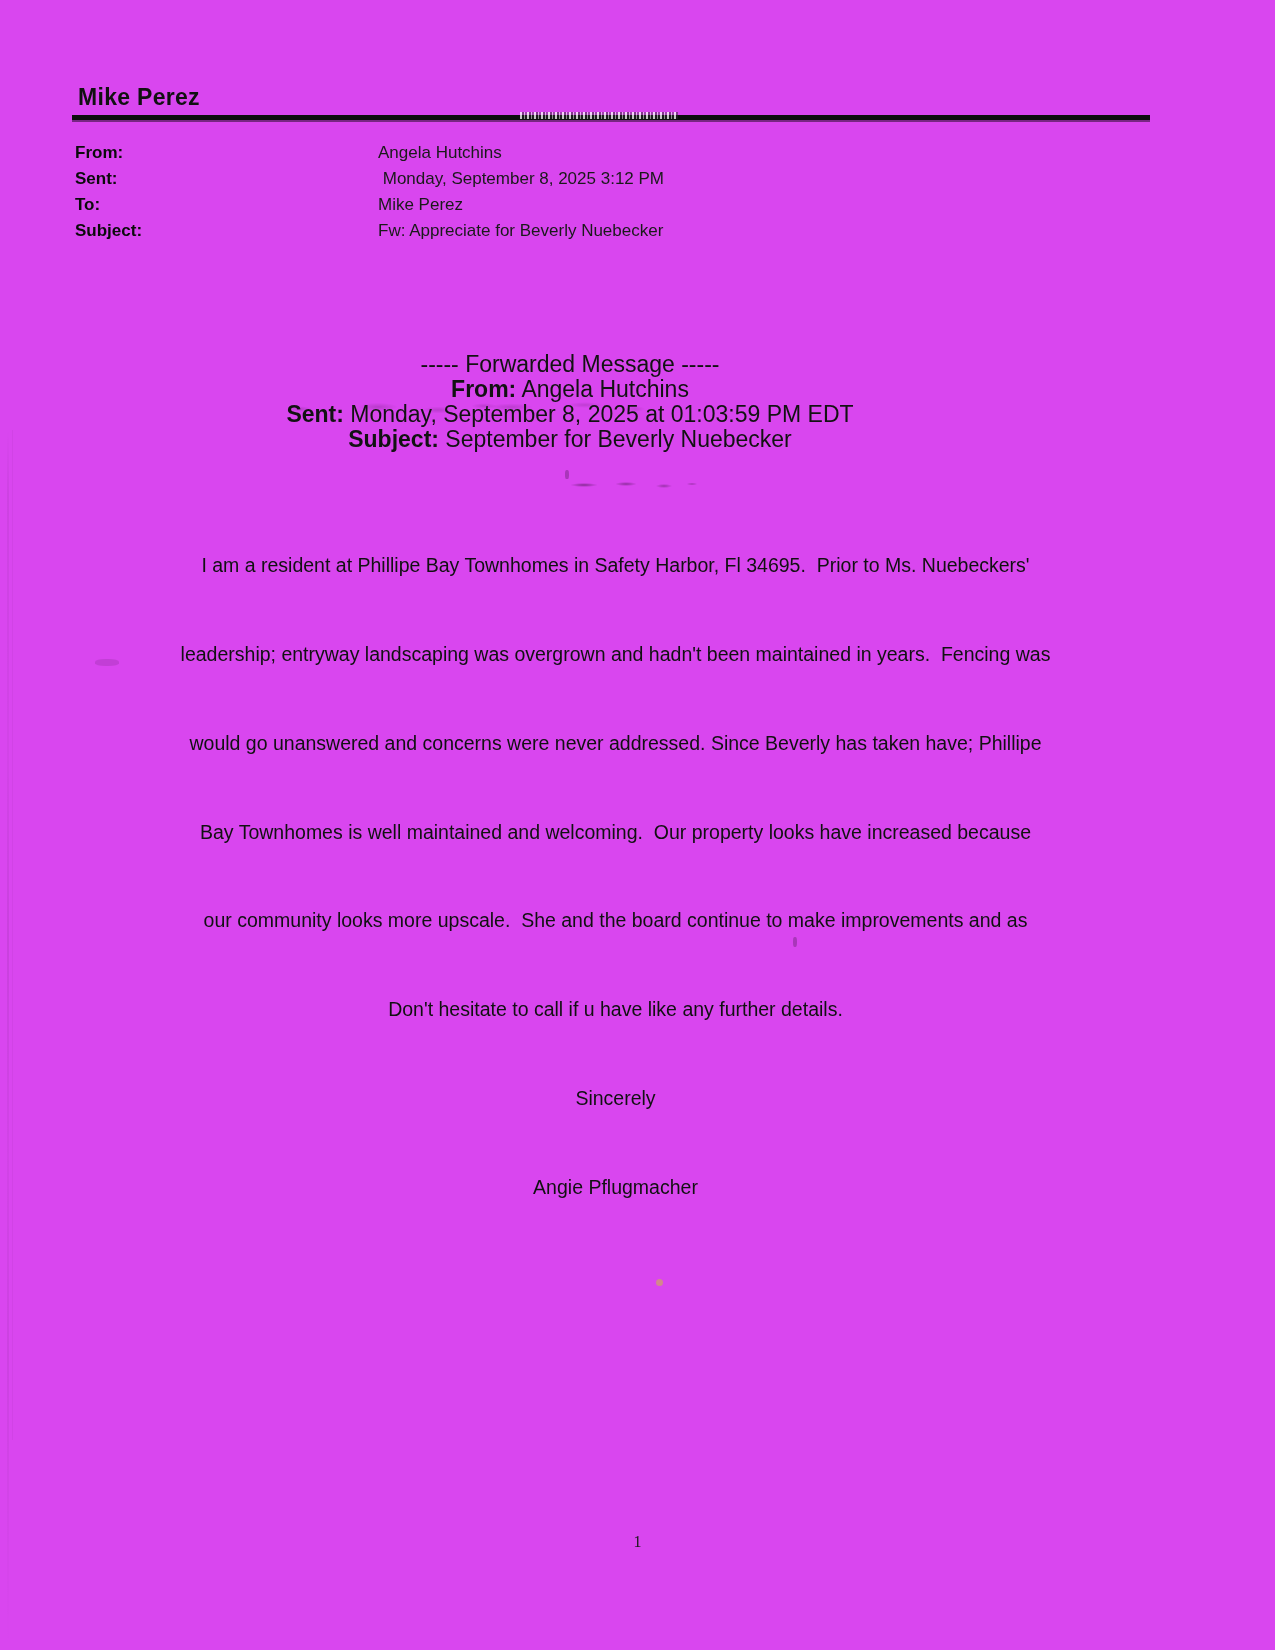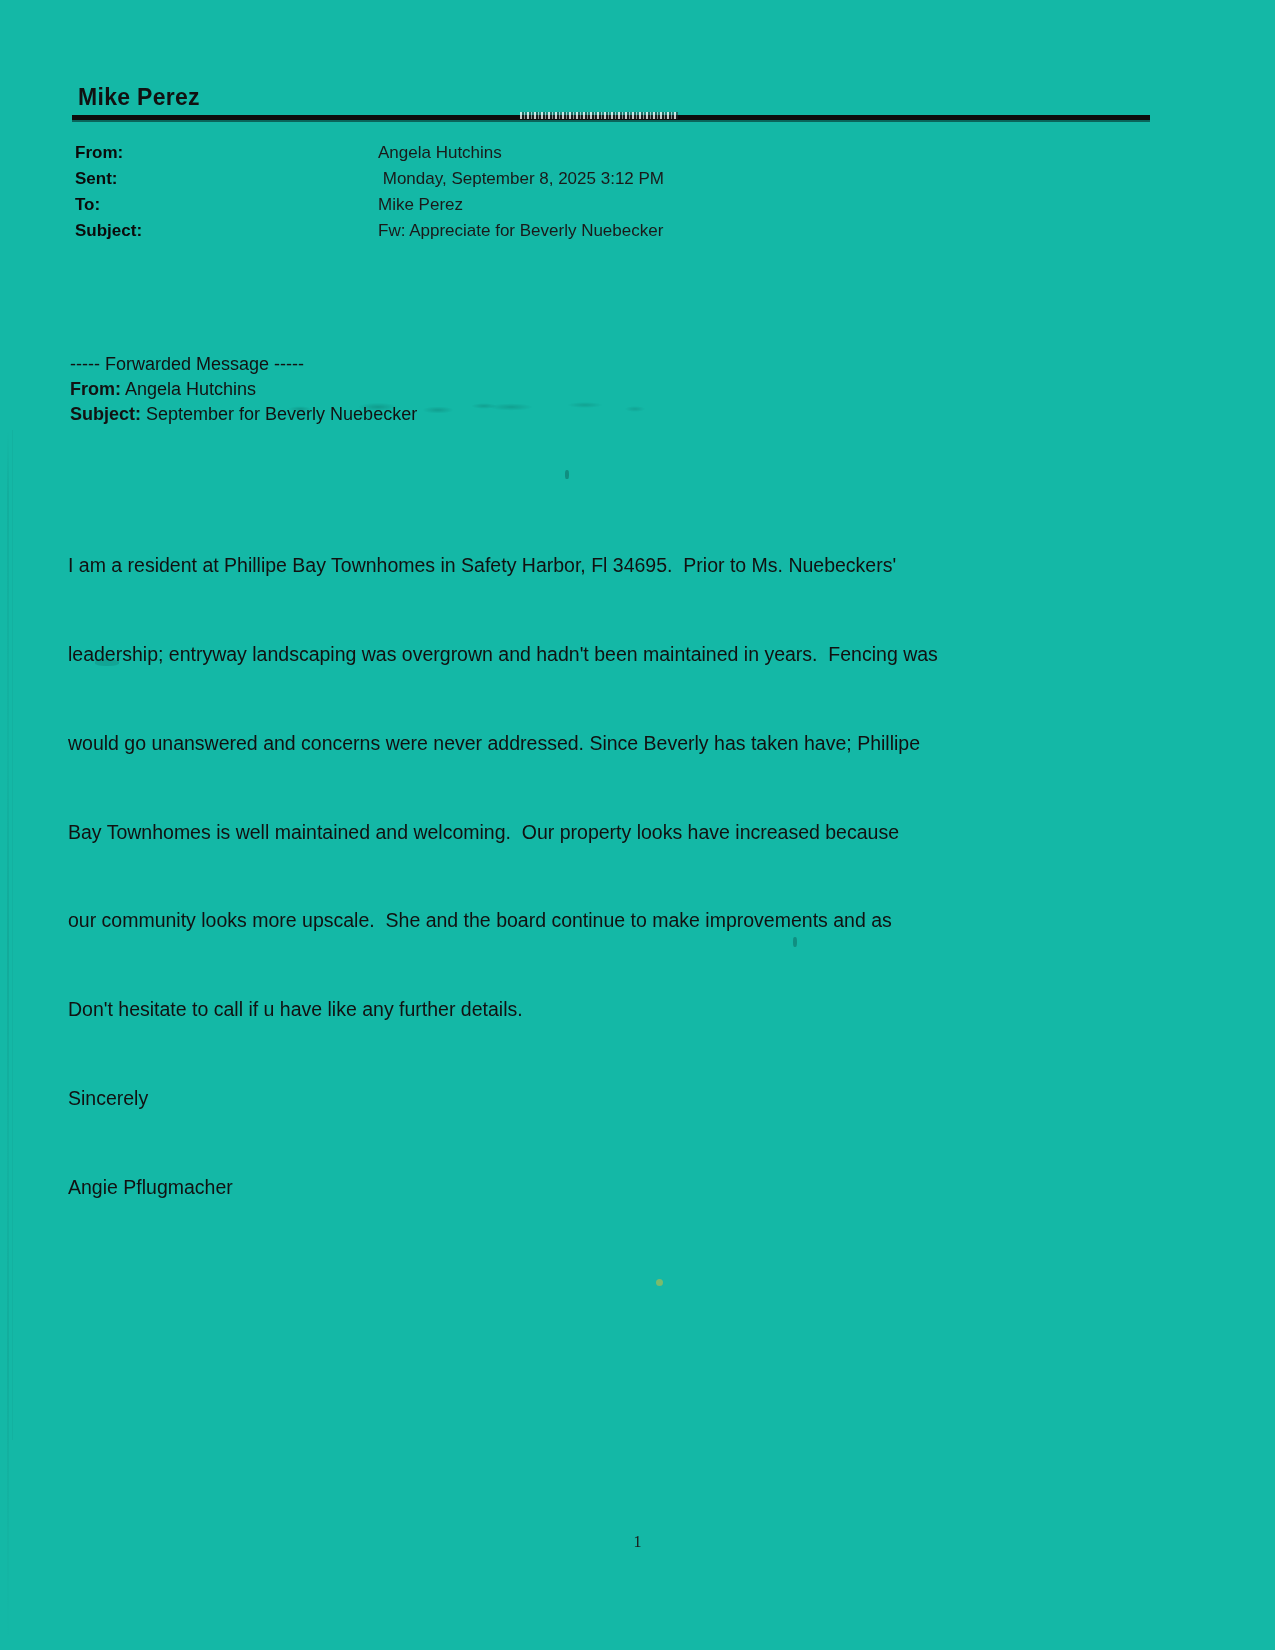--- a/index.html
+++ b/index.html
@@ -15,21 +15,21 @@
     position: relative;
     font-family: "Liberation Sans", sans-serif;
     color: #000000;
     overflow: hidden;
   }
 
   
   .page {
     position: absolute;
     inset: 0;
-    background: #14b8a6;
+    background: #d946ef;
   }
 
   
   .scan-streak-a {
     position: absolute;
     left: 7px; top: 0; width: 2px; height: 1650px;
     background: linear-gradient(to bottom,
       rgba(0,0,0,0.00) 0%,
       rgba(0,0,0,0.00) 26%,
       rgba(0,0,0,0.055) 30%,
@@ -117,23 +117,24 @@
     color: #1a1a1a;
     white-space: pre;
   }
 
   
   .fwd-block {
     position: absolute;
     left: 70px;
     top: 352px;
     width: 1000px;
-    font-size: 18px;
+    font-size: 23px;
     line-height: 25px;
     color: #121212;
+    text-align: center;
   }
   .fwd-line { white-space: pre; position: relative; }
   .fwd-line b { font-weight: bold; }
 
   
   .ghost {
     position: absolute;
     pointer-events: none;
     opacity: 0.5;
     background-repeat: no-repeat;
@@ -188,21 +189,21 @@
   .letter-body {
     position: absolute;
     left: 68px;
     top: 492px;
     width: 1095px;
     font-size: 19.5px;
     line-height: 29.6px;
     color: #111111;
     white-space: pre-wrap;
   }
-  .letter-body .ln { white-space: pre; display: block; }
+  .letter-body .ln { white-space: pre; display: block; text-align: center; }
 
   
   .page-number {
     position: absolute;
     left: 0;
     top: 1533px;
     width: 1275px;
     text-align: center;
     font-family: "Liberation Serif", serif;
     font-size: 16px;
@@ -243,20 +244,21 @@
       <div class="mh-value">Fw: Appreciate for Beverly Nuebecker</div>
     </div>
   </div>
 
   <div class="fwd-block">
     <div class="fwd-line">----- Forwarded Message -----</div>
 
     <div class="fwd-line"><b>From:</b><span> Angela Hutchins</span><span class="ghost ghost-1"></span><span class="ghost ghost-2"></span></div>
 
 
+    <div class="fwd-line"><b>Sent:</b><span> Monday, September 8, 2025 at 01:03:59 PM EDT</span><span class="ghost ghost-4"></span></div>
 
     <div class="fwd-line"><b>Subject:</b><span> September for Beverly Nuebecker</span></div>
   </div>
 
   <div class="letter-body">
     <span class="ln">I am a resident at Phillipe Bay Townhomes in Safety Harbor, Fl 34695.  Prior to Ms. Nuebeckers'</span>
     <span class="ln">leadership; entryway landscaping was overgrown and hadn't been maintained in years.  Fencing was</span>
     <span class="ln">would go unanswered and concerns were never addressed. Since Beverly has taken have; Phillipe</span>
     <span class="ln">Bay Townhomes is well maintained and welcoming.  Our property looks have increased because</span>
     <span class="ln">our community looks more upscale.  She and the board continue to make improvements and as</span>

